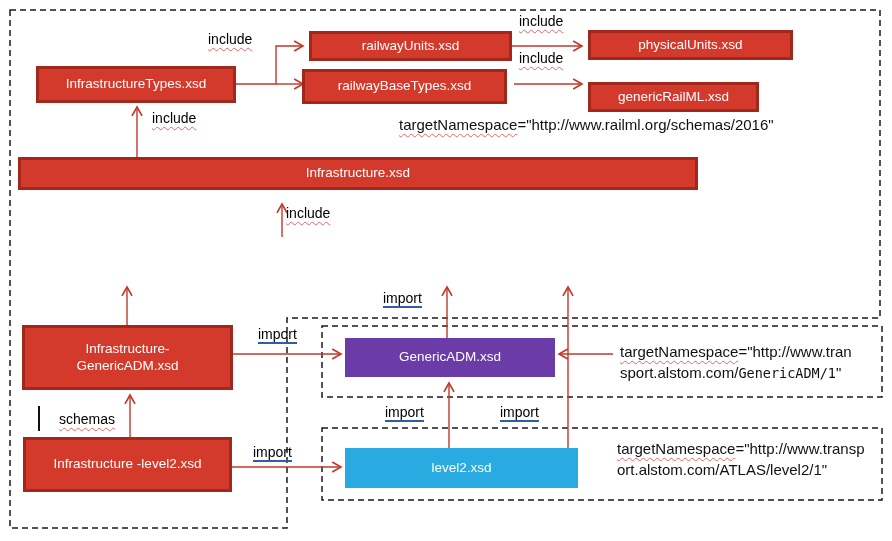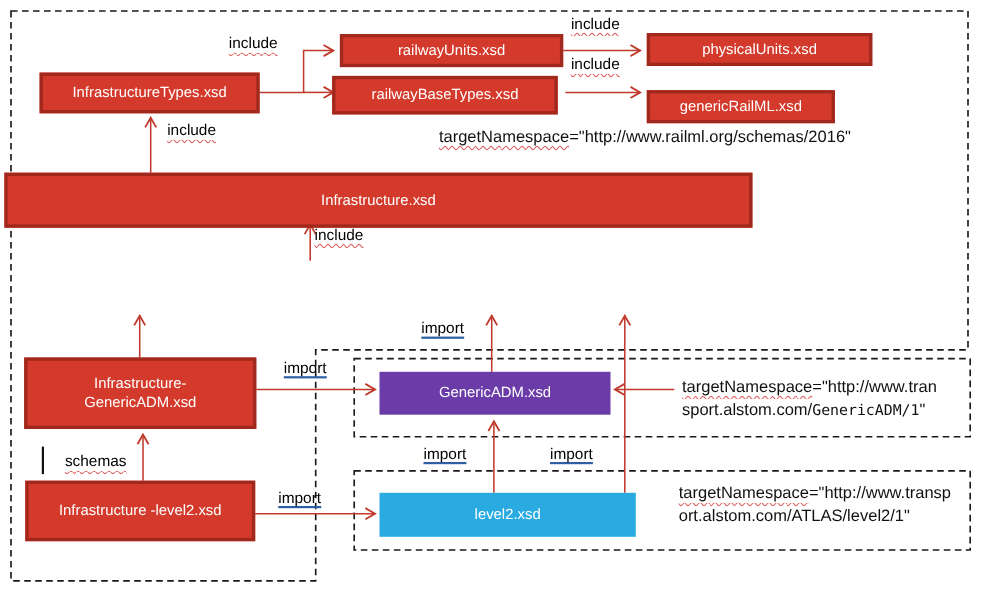--- a/index.html
+++ b/index.html
@@ -72,21 +72,21 @@
   </div>
 
   <div class="node" style="left:588px;top:30px;width:205px;height:30px;">
     <span>physicalUnits.xsd</span>
   </div>
 
   <div class="node" style="left:588px;top:70px;width:171px;height:30px;margin-top:12px;">
     <span>genericRailML.xsd</span>
   </div>
 
-  <div class="node" style="left:4px;top:157px;width:680px;height:50px;">
+  <div class="node" style="left:18px;top:157px;width:680px;height:33px;">
     <span>Infrastructure.xsd</span>
   </div>
 
 
   <div class="node" style="left:22px;top:325px;width:211px;height:65px;flex-direction:column;">
     <span>Infrastructure-</span>
     <span>GenericADM.xsd</span>
   </div>
 
   <div class="node" style="left:23px;top:437px;width:209px;height:55px;">

